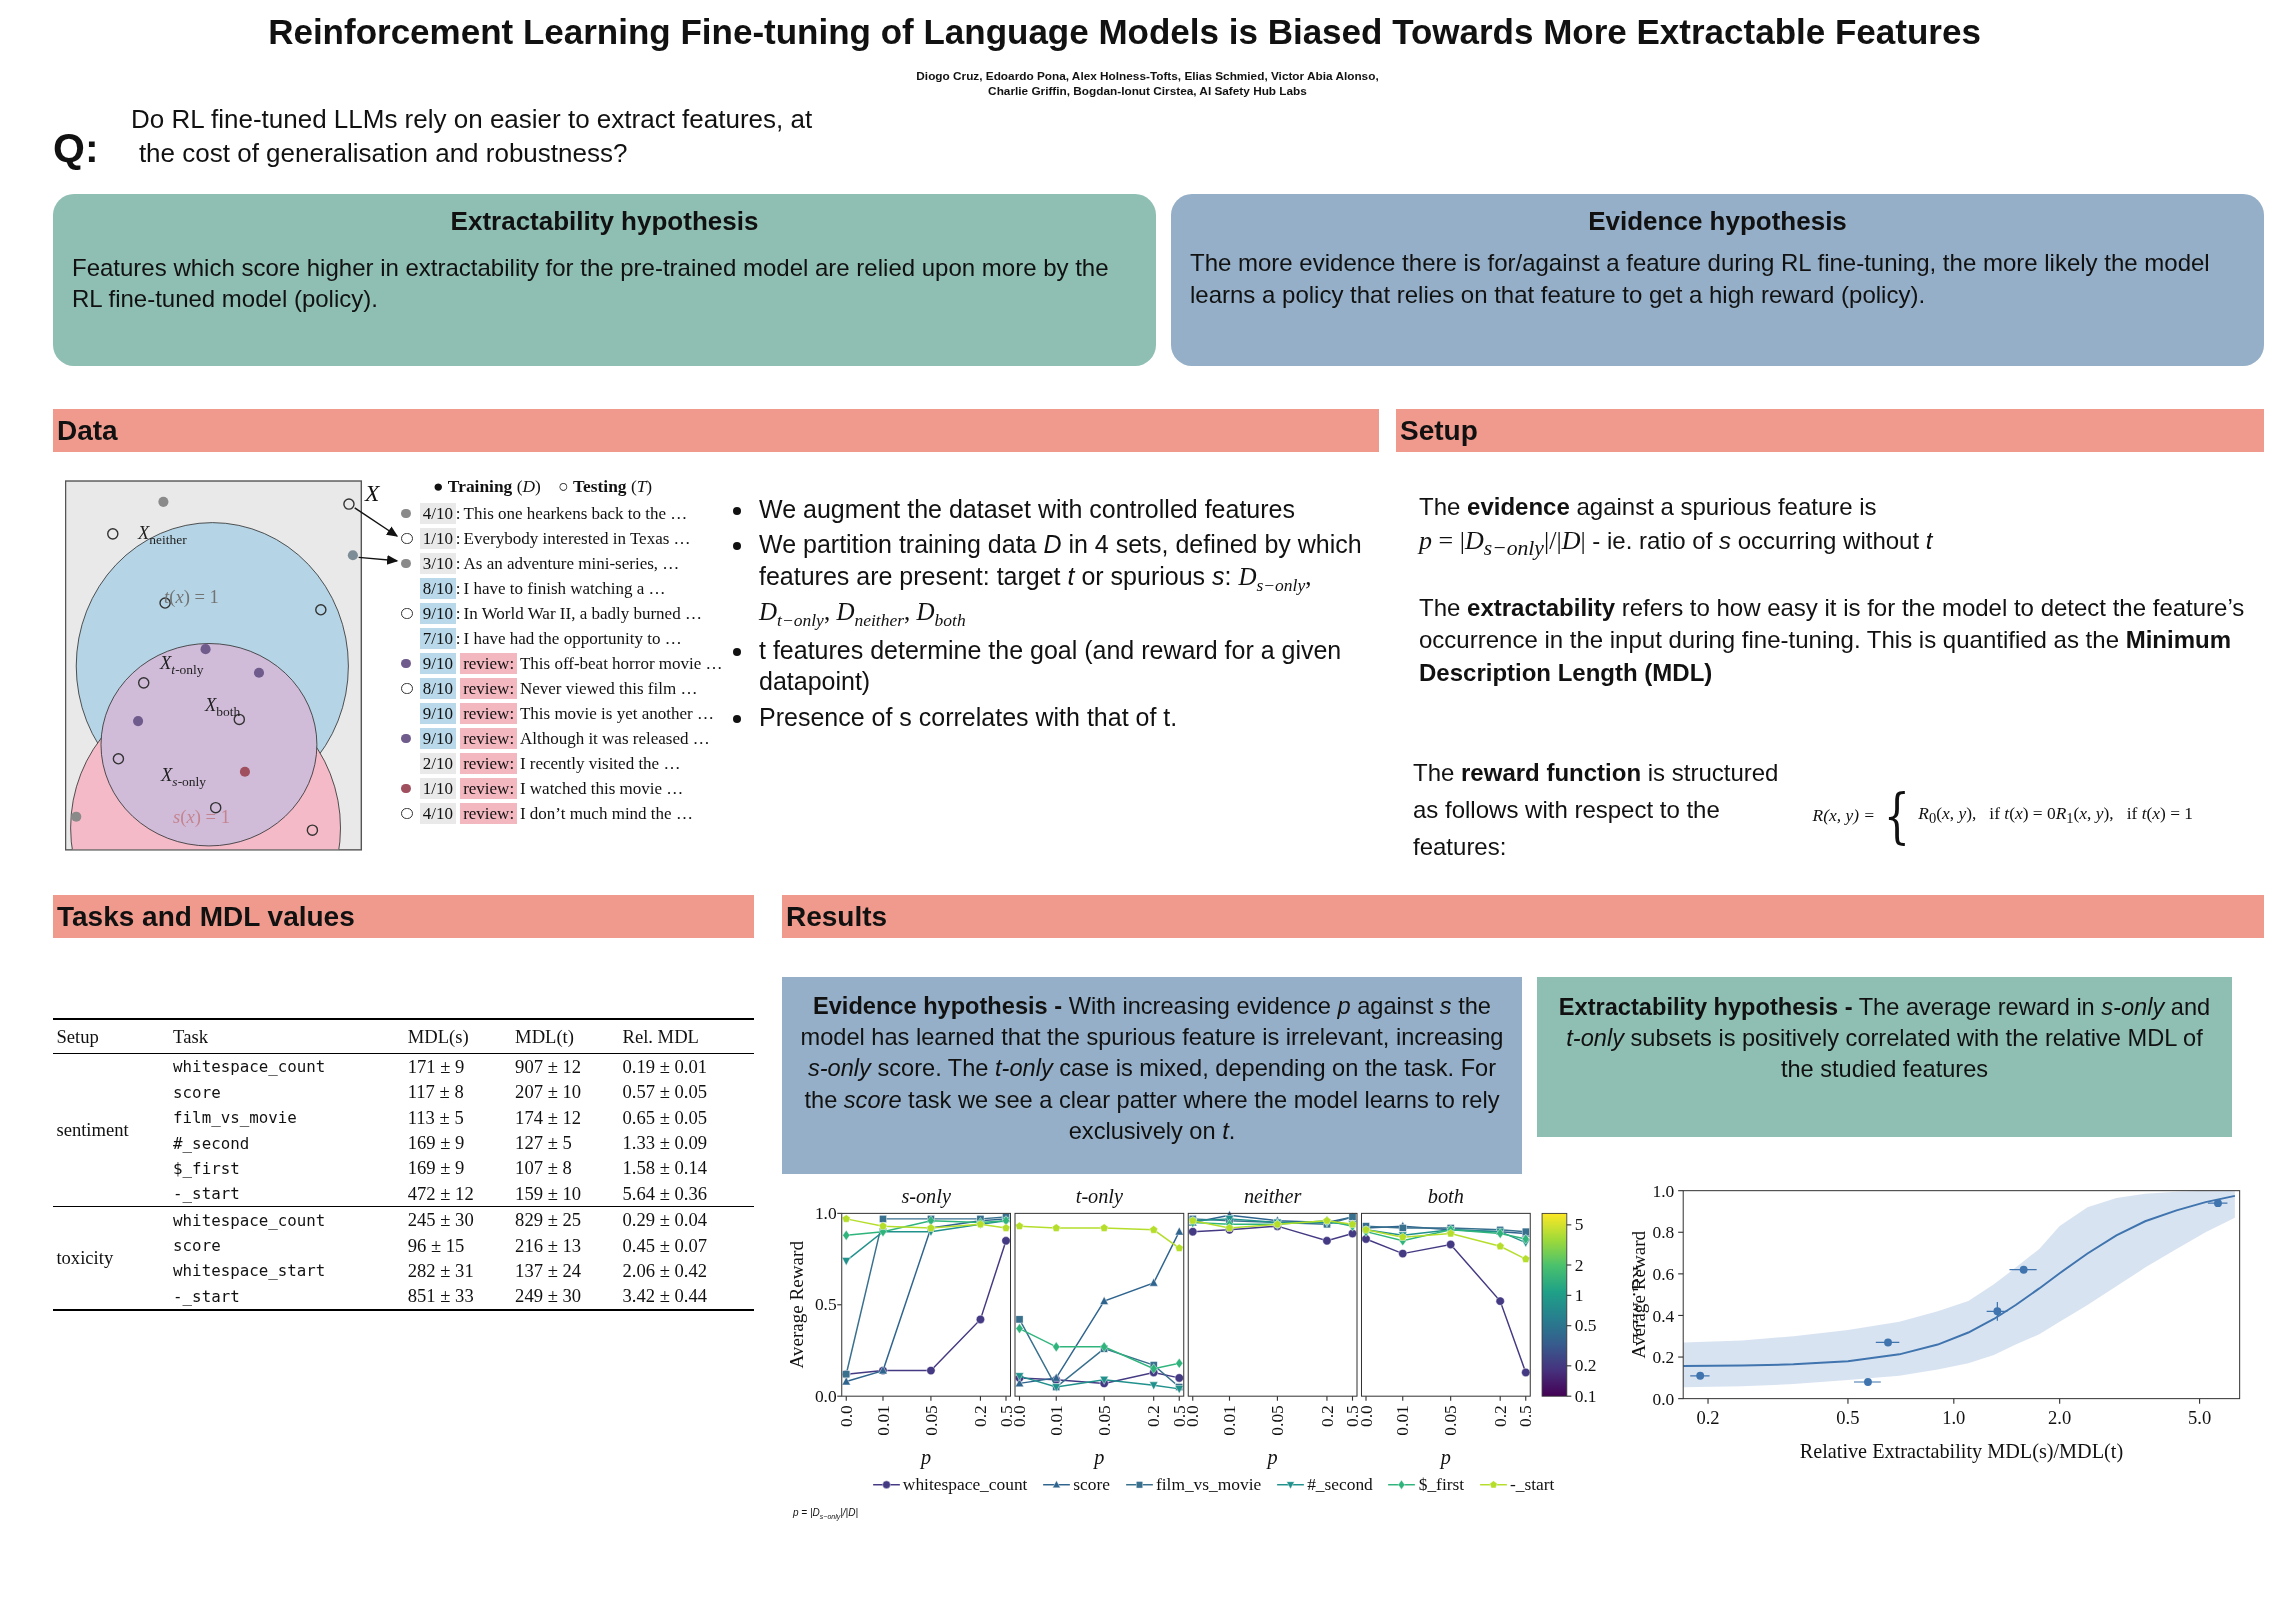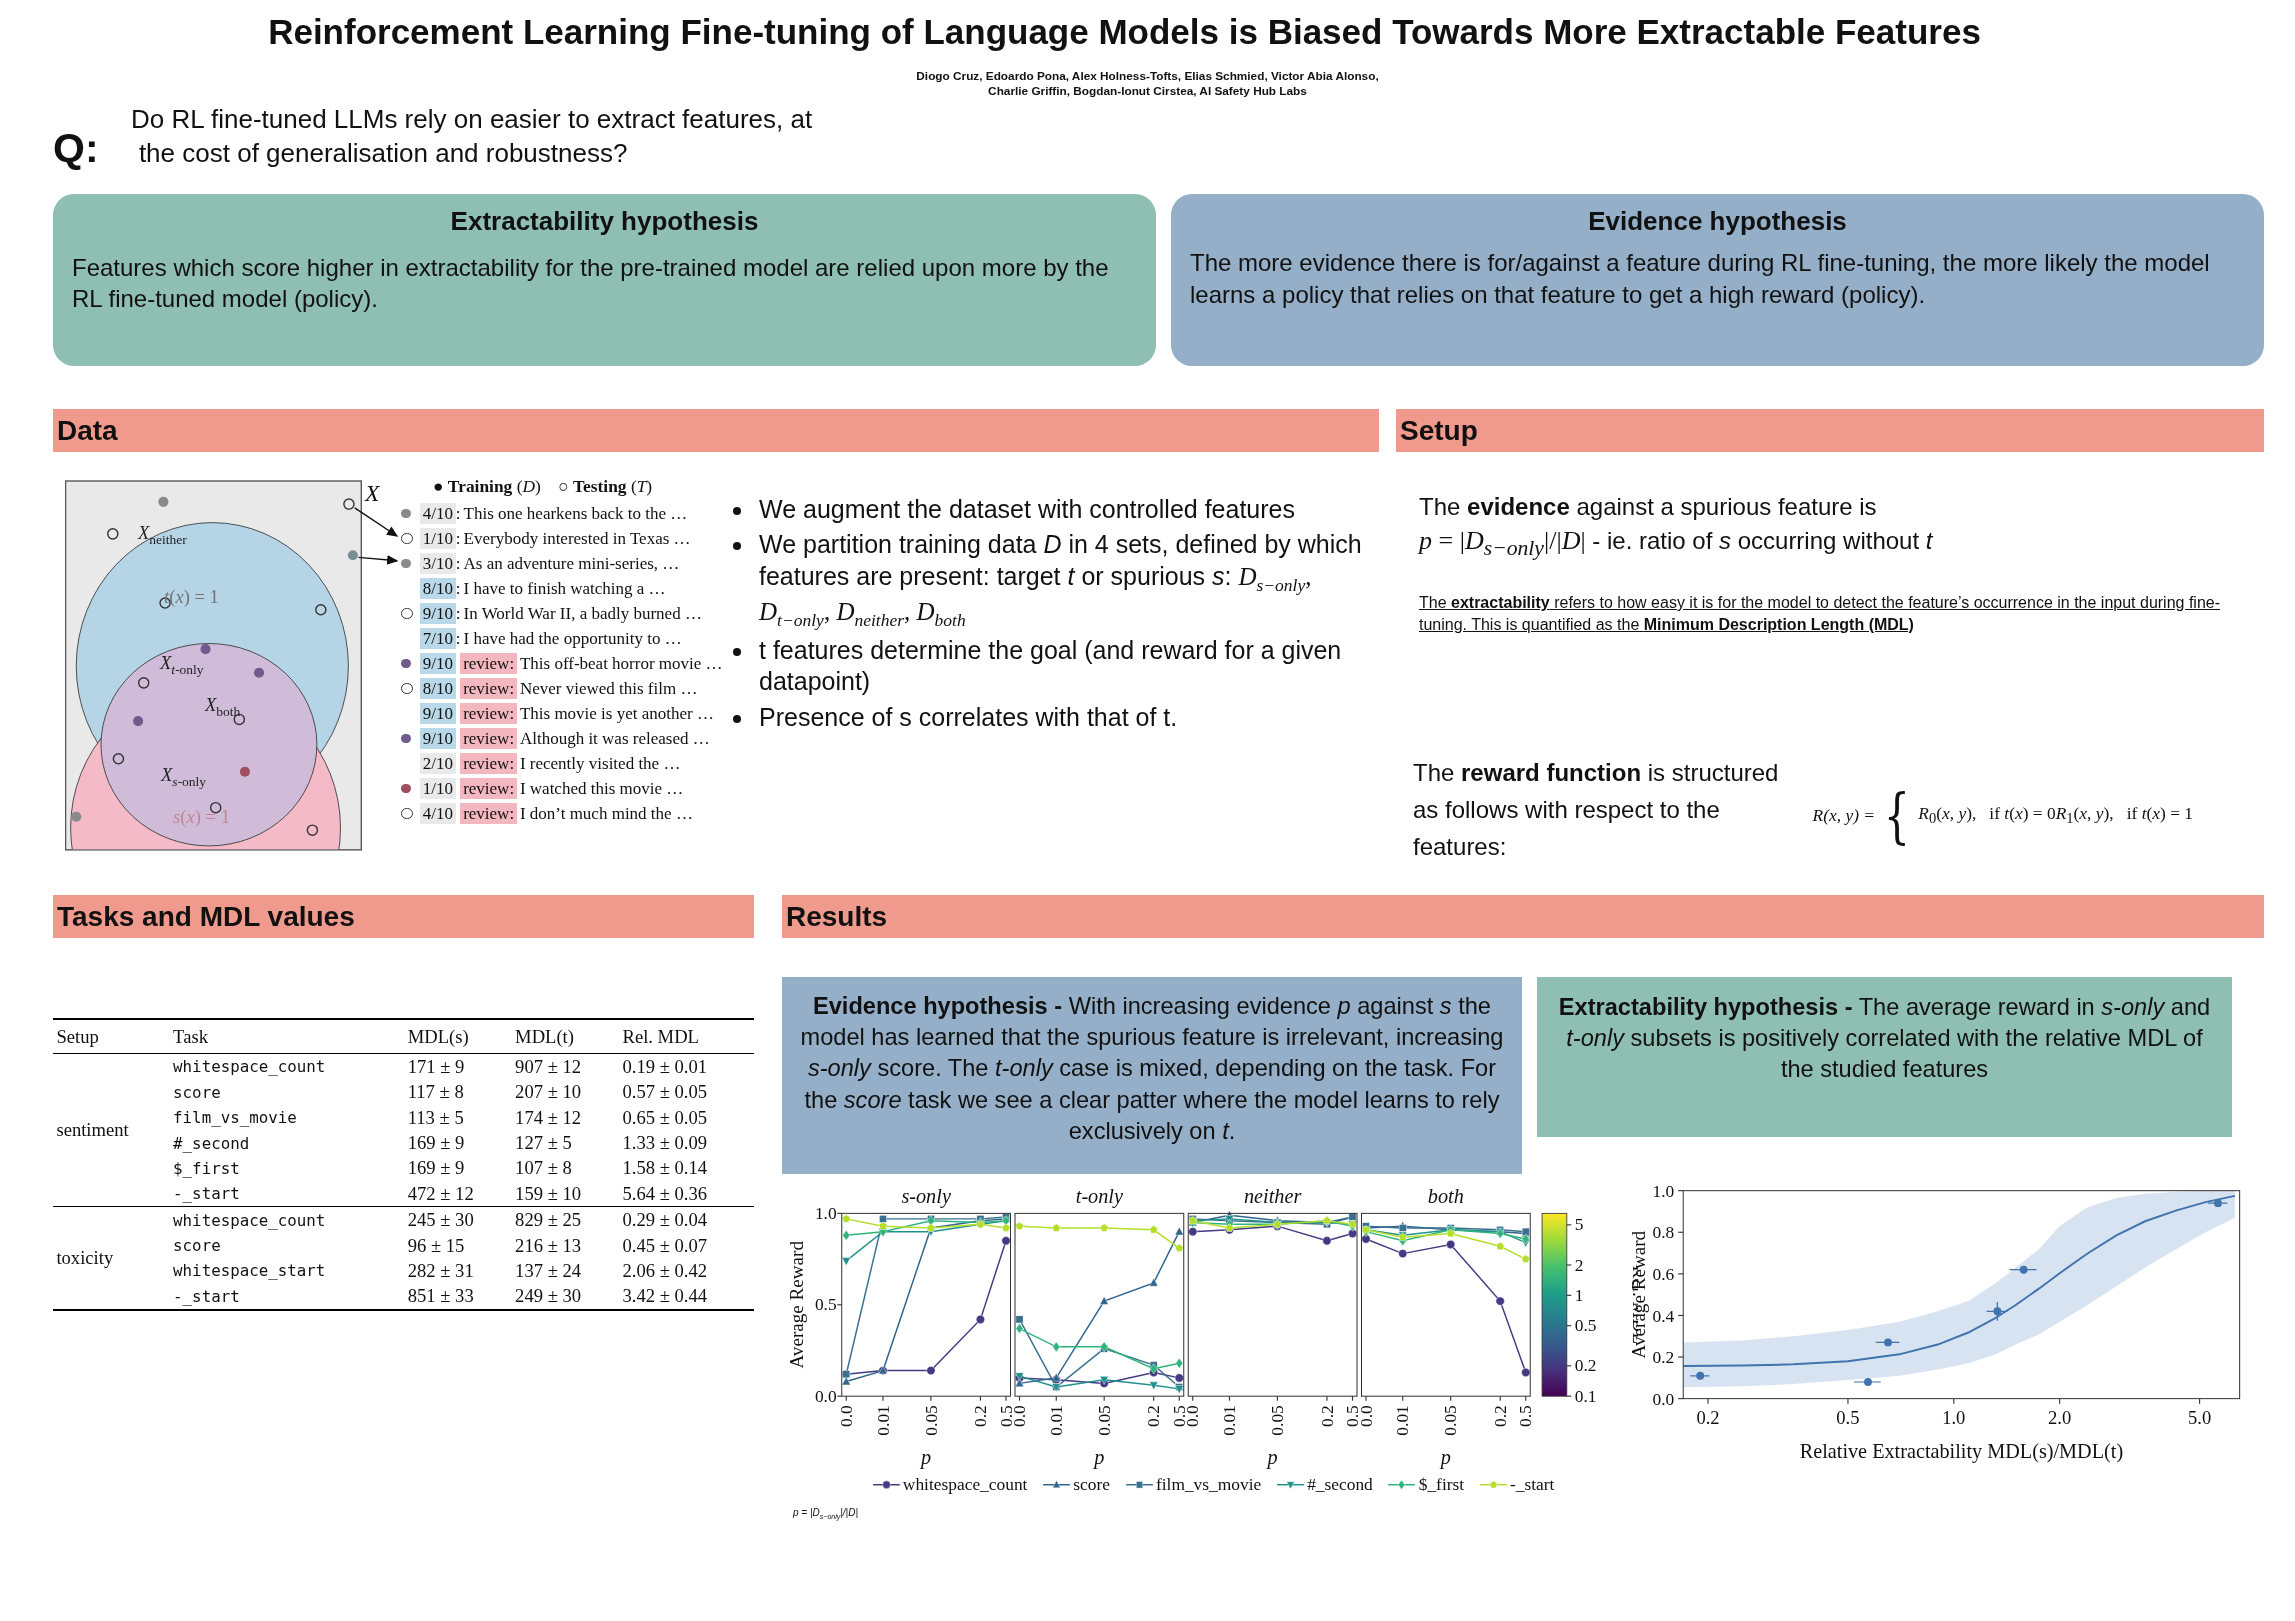--- a/index.html
+++ b/index.html
@@ -47,21 +47,21 @@
 
   
   #data-bullets{left:732px;top:494px;width:656px;font-size:25px;line-height:1.27;}
   #data-bullets li{margin-bottom:3.4px;padding-left:4.5px;}
   #data-bullets ul{margin:0;padding-left:22.5px;list-style:disc;}
   #data-bullets .ser sub, #setup .ser sub{font-size:70%;}
 
   
   #setup-p1{left:1419px;top:491px;width:833px;font-size:24px;line-height:1.35;}
   #setup-p1 .formula{font-family:"Liberation Serif",serif;font-size:26px;}
-  #setup-p2{left:1419px;top:592px;width:844px;font-size:16px;line-height:1.35;text-decoration:underline;}
+  #setup-p2{left:1419px;top:592px;width:844px;font-size:24px;line-height:1.35;}
   #setup-p3{left:1413px;top:754px;width:856px;font-size:24px;line-height:1.55;display:flex;}
   #setup-p3 .txt{width:394px;}
   .piecewise{display:flex;align-items:center;font-family:"Liberation Serif",serif;font-size:17.4px;margin-left:5.6px;margin-top:11.3px;}
   .piecewise .lhs{font-style:italic;margin-right:3.4px;}
   .piecewise .brace{font-size:59px;font-weight:100;line-height:0.9;transform:scaleX(.7);font-family:"DejaVu Serif",serif;}
   .piecewise .rows{display:flex;flex-direction:row;line-height:1.5;margin-left:2.3px;}
 
   
   #mdl-table{left:53px;top:1018px;width:701px;}
   #mdl-table table{border-collapse:collapse;width:100%;font-family:"Liberation Serif",serif;font-size:18.6px;}

